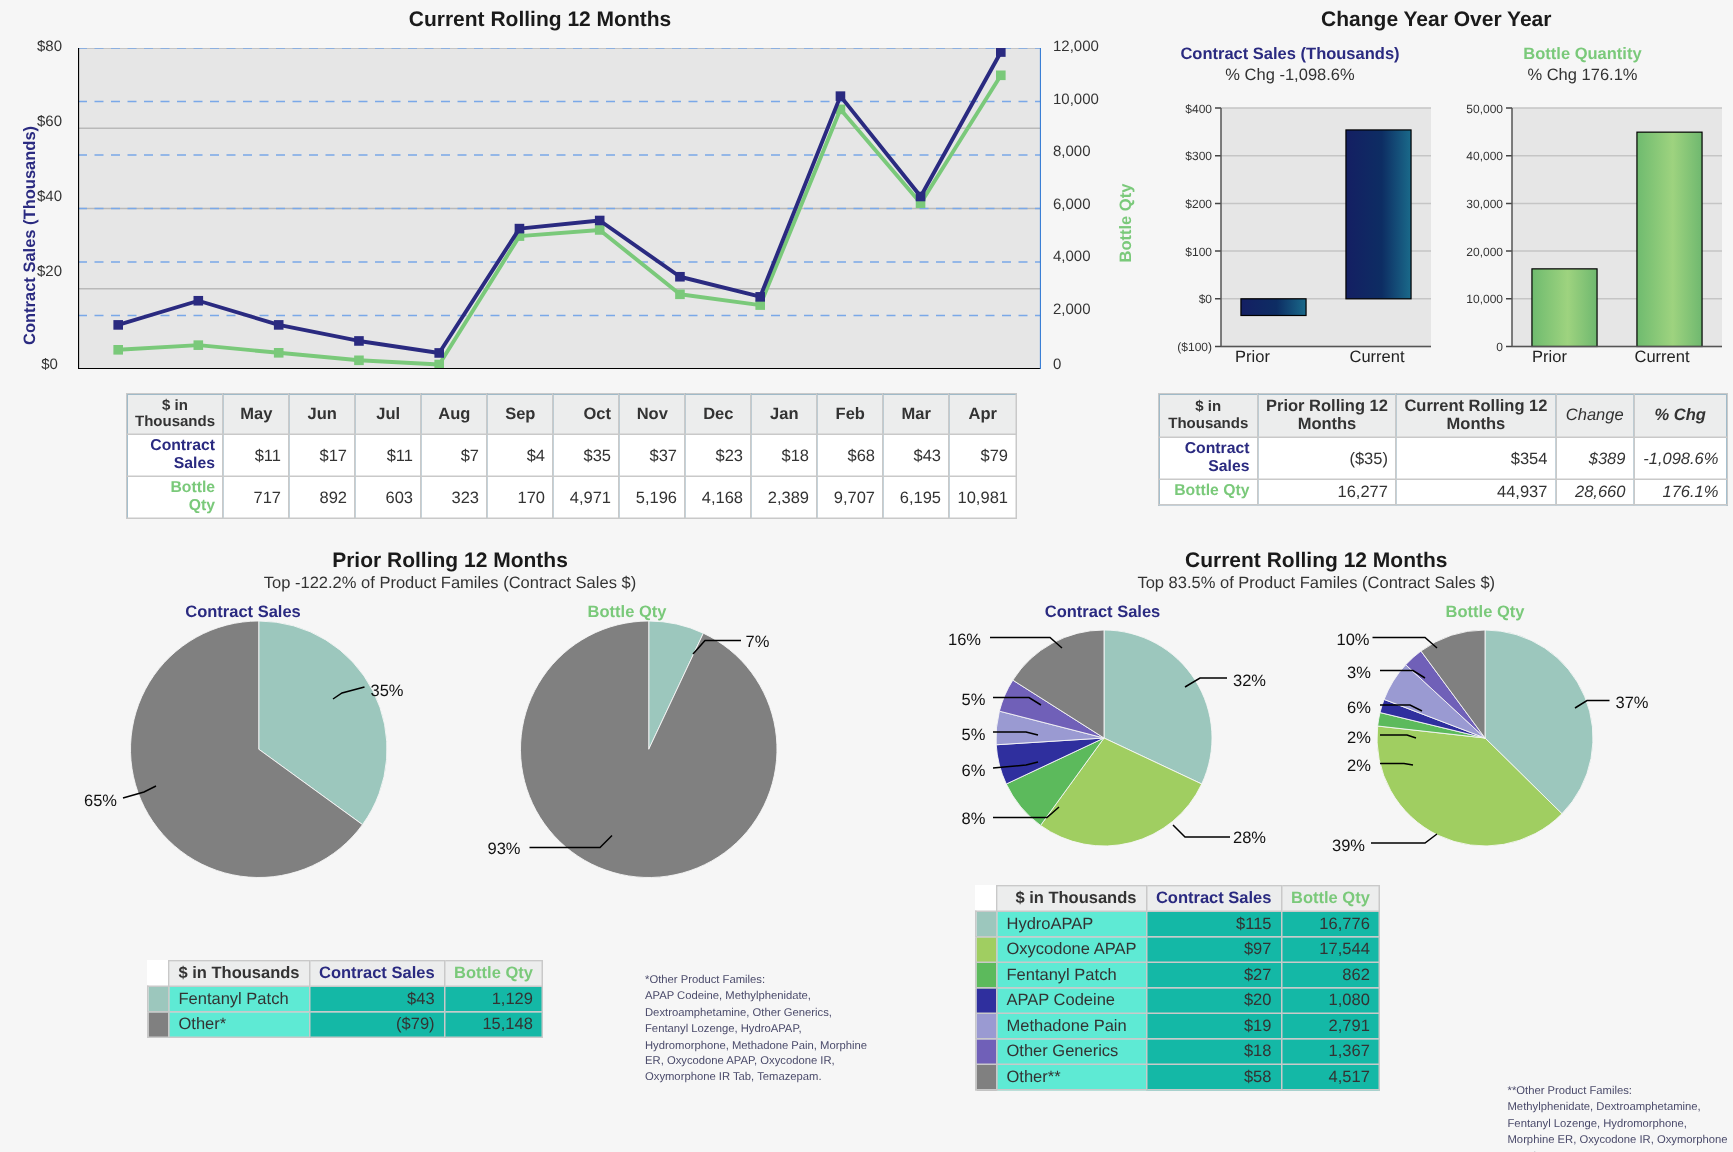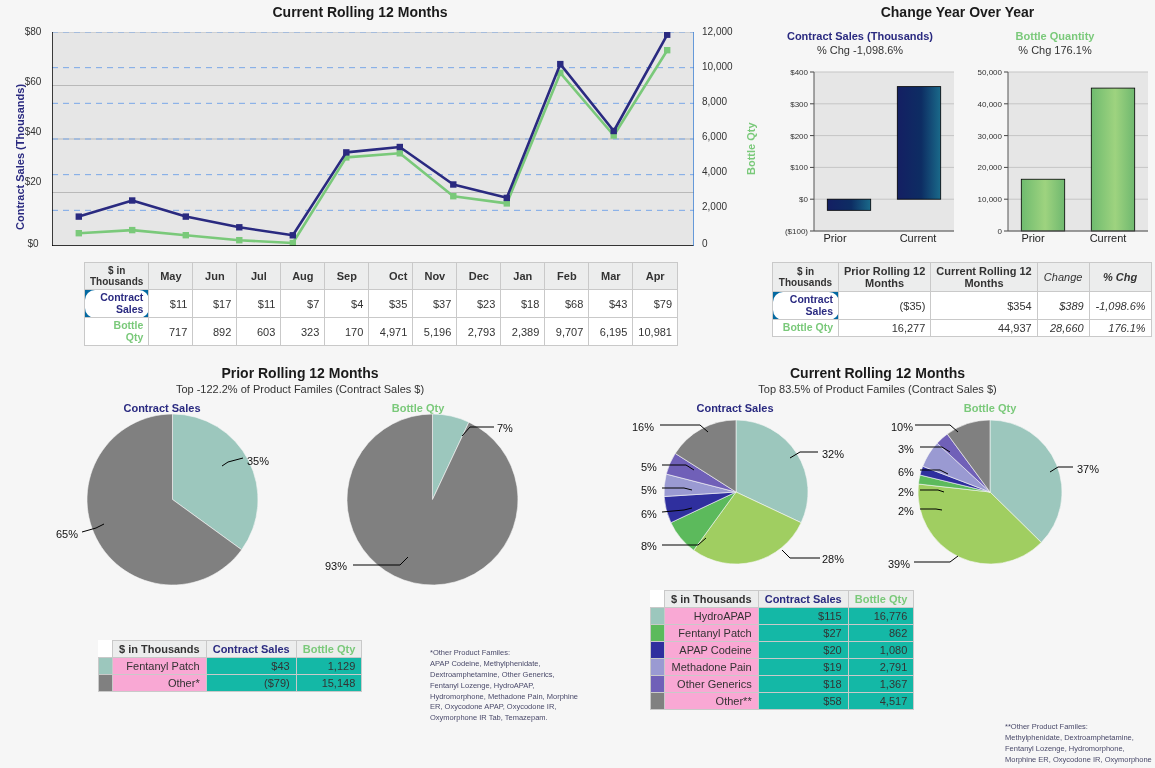--- a/index.html
+++ b/index.html
@@ -39,32 +39,32 @@
 
   
   table.grid { border-collapse:collapse; background:#0369a1; font-size:11px; }
   table.grid th, table.grid td {
     border:1px solid #c9c9c9; padding:2px 5px; white-space:nowrap;
   }
   table.grid th { background:#eceded; font-weight:bold; color:#333; text-align:center; }
   table.grid td { text-align:right; background:#fff; color:#333; }
   th.hdr-corner { text-align:right; font-size:10px; line-height:1.1; }
   td.rowhdr { background:#eceded; text-align:left; font-weight:bold; font-size:10.5px; line-height:1.1; }
-  td.rowhdr.blue  { color:#2a2a80;border-radius:10px; }
+  td.rowhdr.blue  { color:#2a2a80; }
   td.rowhdr.green { color:#7ac97a; }
   th.blue  { color:#2a2a80; }
   th.green { color:#7ac97a; }
   td.ital { font-style:italic; }
   td.neg  { font-style:italic; color:#8a2020; }
 
   
   table.legend { border-collapse:collapse; background:#fff; font-size:11px; }
   table.legend th, table.legend td { border:1px solid #c9c9c9; padding:2px 6px; white-space:nowrap; }
   table.legend th { background:#eceded; font-weight:bold; text-align:center; }
-  table.legend td.lbl { background:#f9a8d4; text-align:right; color:#333; }
+  table.legend td.lbl { background:#5eead4; text-align:left; color:#333; }
   table.legend td.num { text-align:right; background:#14b8a6; }
   td.swatch { padding:0; width:14px; border:1px solid #c9c9c9; }
 
   
   .footnote { position:absolute; font-size:7.5px; line-height:1.45; color:#4a4a6a; }
 
   
   .pie-pct { position:absolute; font-size:11px; color:#111; white-space:nowrap; }
   .pie-cap { position:absolute; font-size:11px; font-weight:bold; text-align:center; }
   .bar-cat  { position:absolute; font-size:11px; color:#222; text-align:center; }
@@ -201,21 +201,21 @@
               <div>Bottle</div>
               <div>Qty</div>
             </td>
             <td>717</td>
             <td>892</td>
             <td>603</td>
             <td>323</td>
             <td>170</td>
             <td>4,971</td>
             <td>5,196</td>
-            <td>2,793</td>
+            <td>4,168</td>
             <td>2,389</td>
             <td>9,707</td>
             <td>6,195</td>
             <td>10,981</td>
           </tr>
         </tbody>
     </table>
   </div>
 
   <div class="abs" style="left:760px;top:4px;width:395px;">
@@ -471,20 +471,26 @@
           </tr>
         </thead>
       <tbody id="cl-body">
           <tr>
             <td class="swatch" style="background: rgb(156, 199, 189);"></td>
             <td class="lbl">HydroAPAP</td>
             <td class="num">$115</td>
             <td class="num">16,776</td>
           </tr>
           <tr>
+            <td class="swatch" style="background: rgb(160, 206, 97);"></td>
+            <td class="lbl">Oxycodone APAP</td>
+            <td class="num">$97</td>
+            <td class="num">17,544</td>
+          </tr>
+          <tr>
             <td class="swatch" style="background: rgb(92, 186, 92);"></td>
             <td class="lbl">Fentanyl Patch</td>
             <td class="num">$27</td>
             <td class="num">862</td>
           </tr>
           <tr>
             <td class="swatch" style="background: rgb(47, 47, 158);"></td>
             <td class="lbl">APAP Codeine</td>
             <td class="num">$20</td>
             <td class="num">1,080</td>

